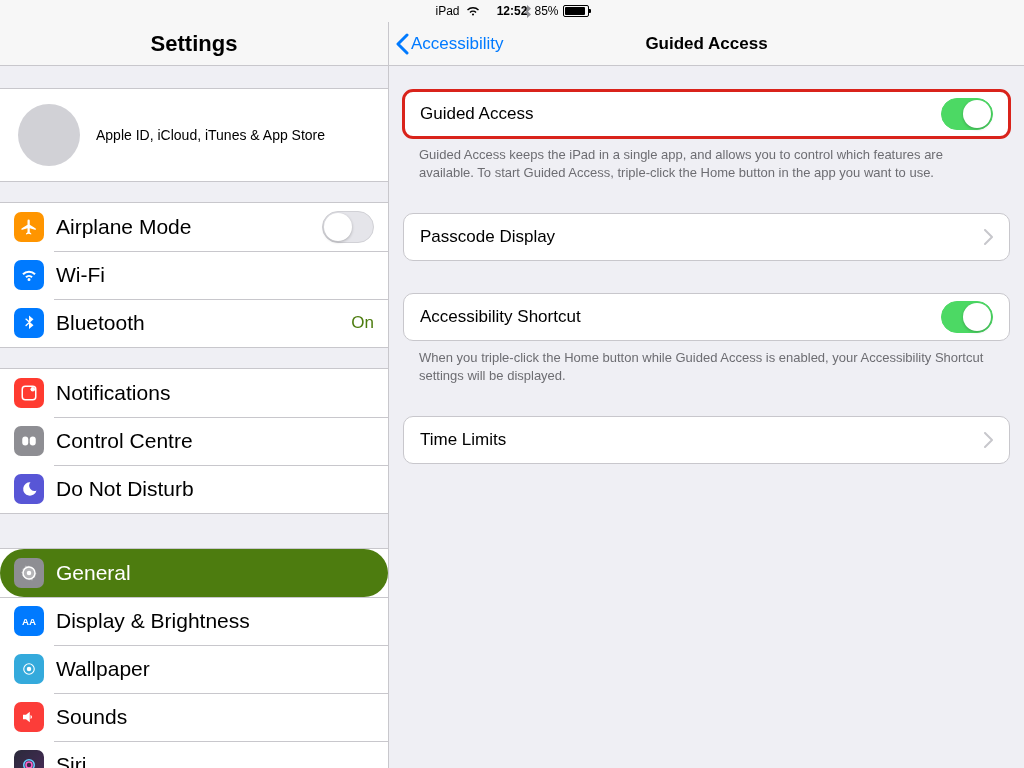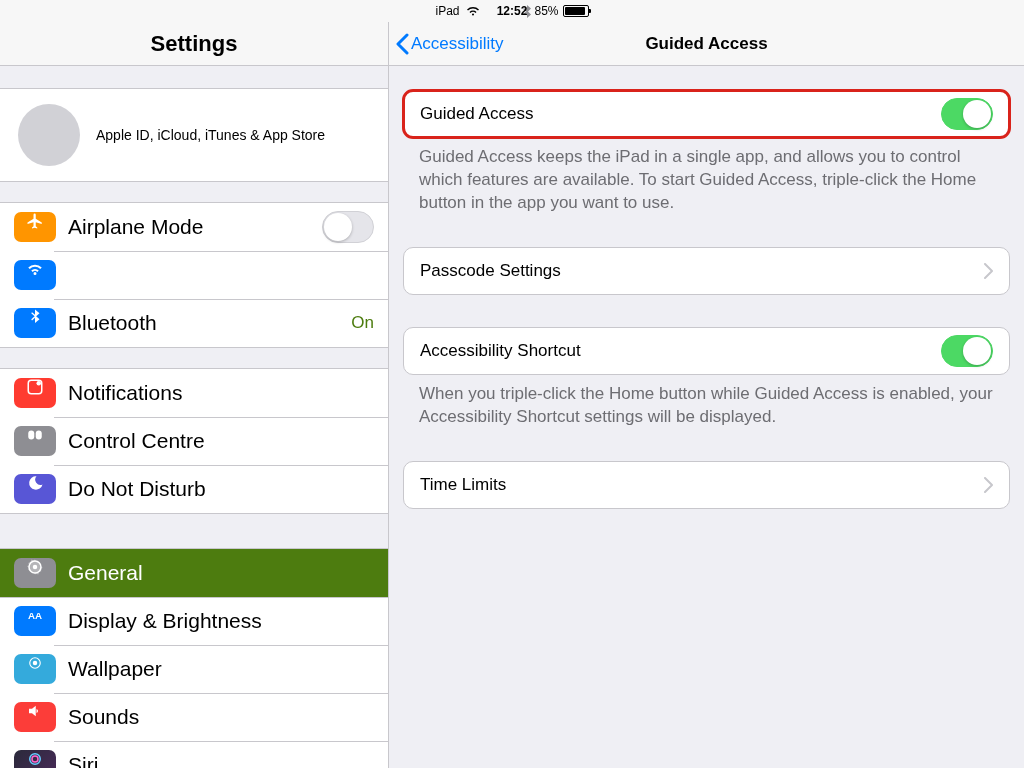--- a/index.html
+++ b/index.html
@@ -12,23 +12,23 @@
   .battery::after { content: ""; position: absolute; right: -3px; top: 3px; width: 2px; height: 4px; background: #000; border-radius: 0 1px 1px 0; }
   .battery-fill { position: absolute; left: 1px; top: 1px; bottom: 1px; background: #000; border-radius: 1px; }
   .container { position: absolute; top: 22px; left: 0; right: 0; bottom: 0; display: flex; }
   
   .left { width: 389px; flex: none; background: #efeff4; border-right: 1px solid #c8c7cc; display: flex; flex-direction: column; }
   .left-header { height: 44px; display: flex; align-items: center; justify-content: center; border-bottom: 1px solid #c8c7cc; background: #f7f7f7; }
   .left-header h1 { font-size: 22px; font-weight: 700; }
   .left-scroll { flex: 1; overflow-y: hidden; }
   .group { background: #fff; border-top: 1px solid #c8c7cc; border-bottom: 1px solid #c8c7cc; margin-top: 34px; }
   .group.first { margin-top: 22px; }
-  .cell { display: flex; align-items: center; height: 48px; padding: 0 14px; position: relative; }
+  .cell { display: flex; align-items: center; height: 48px; padding: 0 14px; position: relative; border-radius: 28px; }
   .cell + .cell::before { content: ""; position: absolute; left: 54px; right: 0; top: 0; height: 1px; background: #c8c7cc; }
-  .cell-icon { width: 42px; height: 30px; border-radius: 7px; display: flex; align-items: flex-start; justify-content: center; flex: none; margin-right: 12px; }
+  .cell-icon { width: 30px; height: 30px; border-radius: 7px; display: flex; align-items: center; justify-content: center; flex: none; margin-right: 12px; }
   .cell-label { font-size: 21px; flex: 1; }
   .cell-value { color: #4d7c0f; font-size: 17px; }
   .cell.selected { background: #4d7c0f; }
   .cell.selected .cell-label { color: #fff; }
   .cell.selected + .cell::before { left: 0; }
   .account-cell { height: 92px; padding: 0 18px; }
   .avatar { width: 62px; height: 62px; border-radius: 50%; background: #d1d1d6; margin-right: 16px; flex: none; }
   .account-text { font-size: 14px; }
   .toggle { width: 52px; height: 32px; border-radius: 16px; background: #e5e5ea; position: relative; flex: none; border: 1px solid #d1d1d6; }
   .toggle-knob { position: absolute; width: 28px; height: 28px; border-radius: 50%; background: #fff; top: 1px; left: 1px; box-shadow: 0 1px 3px rgba(0,0,0,0.25); transition: left .1s; }
@@ -38,21 +38,21 @@
   .right { flex: 1; background: #efeff4; display: flex; flex-direction: column; }
   .right-header { height: 44px; display: flex; align-items: center; border-bottom: 1px solid #c8c7cc; background: #f7f7f7; position: relative; }
   .back { display: flex; align-items: center; color: #007aff; font-size: 17px; padding-left: 6px; cursor: pointer; }
   .back svg { margin-right: 2px; }
   .right-title { position: absolute; left: 50%; transform: translateX(-50%); font-size: 17px; font-weight: 700; }
   .right-scroll { flex: 1; overflow-y: auto; padding: 0 14px; }
   .rgroup { margin-top: 32px; }
   .rgroup.first { margin-top: 24px; }
   .rcell { background: #fff; border: 1px solid #c8c7cc; border-radius: 10px; display: flex; align-items: center; height: 48px; padding: 0 16px; }
   .rcell-label { font-size: 17px; flex: 1; }
-  .footer-text { color: #6d6d72; font-size: 17px; padding: 8px 16px 0 16px; line-height: 1.35; }
+  .footer-text { color: #6d6d72; font-size: 13px; padding: 8px 16px 0 16px; line-height: 1.35; }
   .chevron { color: #c7c7cc; }
   .highlight { outline: 3px solid #d9231b; outline-offset: -2px; }
   
   .ic-orange { background: #ff9500; } .ic-blue { background: #007aff; }
   .ic-red { background: #ff3b30; } .ic-gray { background: #8e8e93; }
   .ic-purple { background: #5856d6; } .ic-cyan { background: #34aadc; }
   .ic-red2 { background: #fc3d39; }
   svg { display: block; }
 </style>
 </head>
@@ -106,20 +106,21 @@
           <div class="toggle">
               <div class="toggle-knob"></div>
             </div>
         </div>
         <div class="cell">
           <div class="cell-icon ic-blue">
             <svg width="18" height="18" viewBox="0 0 24 24">
                 <path fill="#fff" d="M12 20a2 2 0 100-4 2 2 0 000 4zm-5-6a7 7 0 0110 0l-2 2a4.2 4.2 0 00-6 0l-2-2zm-4-4a12.7 12.7 0 0118 0l-2 2a9.9 9.9 0 00-14 0l-2-2z"></path>
               </svg>
           </div>
+          <span class="cell-label">Wi-Fi</span>
         </div>
         <div class="cell">
           <div class="cell-icon ic-blue">
             <svg width="18" height="18" viewBox="0 0 24 24">
                 <path fill="#fff" d="M12 2l6 5-4.5 4 4.5 4-6 5v-7l-4 3.5L7 15l4.5-4L7 7l1-1.5 4 3.5V2z"></path>
               </svg>
           </div>
           <span class="cell-label">Bluetooth</span>
           <span class="cell-value">On</span>
         </div>
@@ -220,21 +221,21 @@
           <span class="rcell-label">Guided Access</span>
           <div class="toggle on">
               <div class="toggle-knob"></div>
             </div>
         </div>
         <div class="footer-text">Guided Access keeps the iPad in a single app, and allows you to control which features are available. To start Guided Access, triple-click the Home button in the app you want to use.</div>
       </div>
 
       <div class="rgroup">
         <div class="rcell">
-          <span class="rcell-label">Passcode Settings</span>
+          <span class="rcell-label">Passcode Display</span>
           <span class="chevron">
             <svg width="9" height="16" viewBox="0 0 9 16">
                 <path d="M1 1l7 7-7 7" fill="none" stroke="#c7c7cc" stroke-width="2" stroke-linecap="round" stroke-linejoin="round"></path>
               </svg>
           </span>
         </div>
       </div>
 
       <div class="rgroup">
         <div class="rcell">

